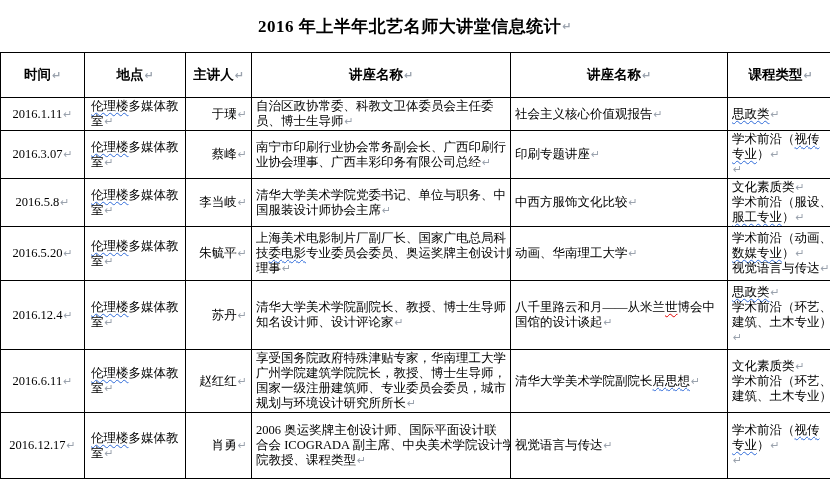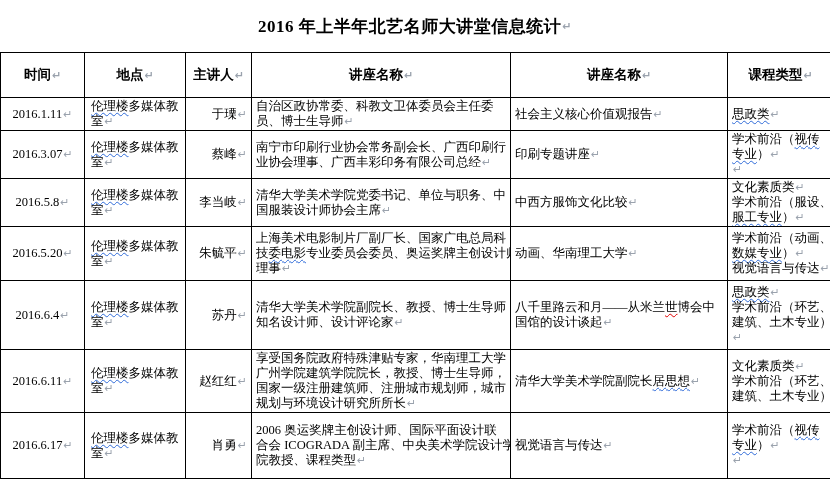--- a/index.html
+++ b/index.html
@@ -149,21 +149,21 @@
             <div class="line"><span>动画、华南理工大学</span><span class="pmark">↵</span></div>
           </td>
           <td class="c5">
             <div class="line"><span>学术前沿（动画、</span></div>
             <div class="line"><span class="u-b">数媒专业</span><span>）</span><span class="pmark">↵</span></div>
             <div class="line"><span>视觉语言与传达</span><span class="pmark">↵</span></div>
           </td>
         </tr>
         <tr>
           <td class="c0">
-            <div class="line"><span>2016.6.4</span><span class="pmark">↵</span></div>
+            <div class="line"><span>2016.12.4</span><span class="pmark">↵</span></div>
           </td>
           <td class="c1">
             <div class="line"><span class="u-b">伦理楼</span><span>多媒体教</span></div>
             <div class="line"><span>室</span><span class="pmark">↵</span></div>
           </td>
           <td class="c2">
             <div class="line"><span>苏丹</span><span class="pmark">↵</span></div>
           </td>
           <td class="c3">
             <div class="line"><span>清华大学美术学院副院长、教授、博士生导师，</span></div>
@@ -187,35 +187,35 @@
           <td class="c1">
             <div class="line"><span class="u-b">伦理楼</span><span>多媒体教</span></div>
             <div class="line"><span>室</span><span class="pmark">↵</span></div>
           </td>
           <td class="c2">
             <div class="line"><span>赵红红</span><span class="pmark">↵</span></div>
           </td>
           <td class="c3">
             <div class="line"><span>享受国务院政府特殊津贴专家，华南理工大学</span></div>
             <div class="line"><span>广州学院建筑学院院长，教授、博士生导师，</span></div>
-            <div class="line"><span>国家一级注册建筑师、注册城市规划师，城市</span></div>
+            <div class="line"><span>国家一级注册建筑师、专业委员会委员，城市</span></div>
             <div class="line"><span>规划与环境设计研究所所长</span><span class="pmark">↵</span></div>
           </td>
           <td class="c4">
             <div class="line"><span>清华大学美术学院副院长</span><span class="u-b">居思想</span><span class="pmark">↵</span></div>
           </td>
           <td class="c5">
             <div class="line"><span>文化素质类</span><span class="pmark">↵</span></div>
             <div class="line"><span>学术前沿（环艺、</span></div>
             <div class="line"><span>建筑、土木专业）</span></div>
           </td>
         </tr>
         <tr>
           <td class="c0">
-            <div class="line"><span>2016.6.17</span><span class="pmark">↵</span></div>
+            <div class="line"><span>2016.12.17</span><span class="pmark">↵</span></div>
           </td>
           <td class="c1">
             <div class="line"><span class="u-b">伦理楼</span><span>多媒体教</span></div>
             <div class="line"><span>室</span><span class="pmark">↵</span></div>
           </td>
           <td class="c2">
             <div class="line"><span>肖勇</span><span class="pmark">↵</span></div>
           </td>
           <td class="c3">
             <div class="line"><span>2006 奥运奖牌主创设计师、国际平面设计联</span></div>

